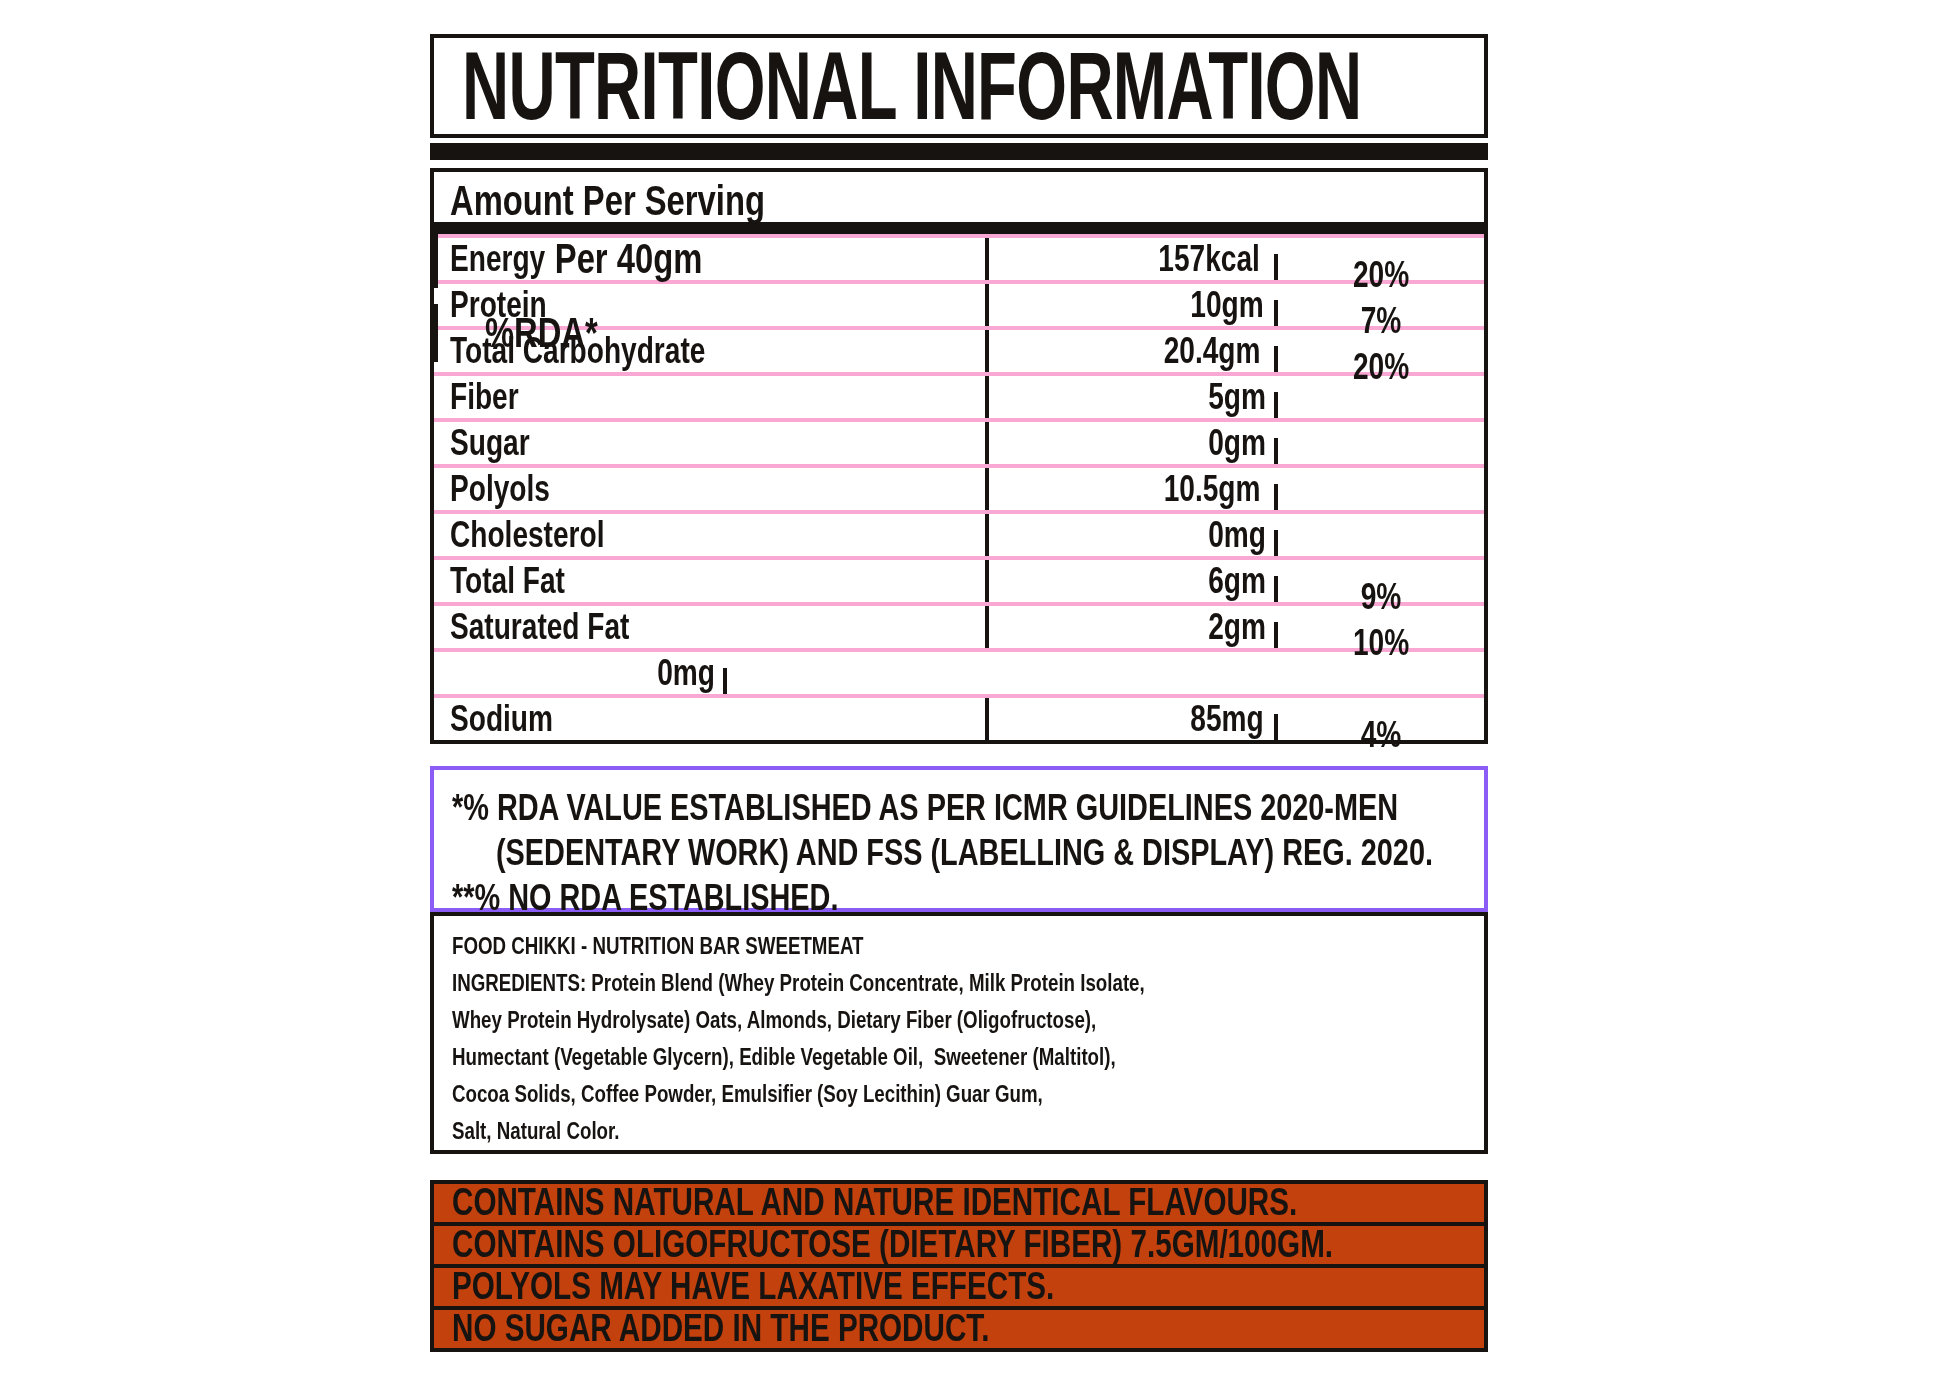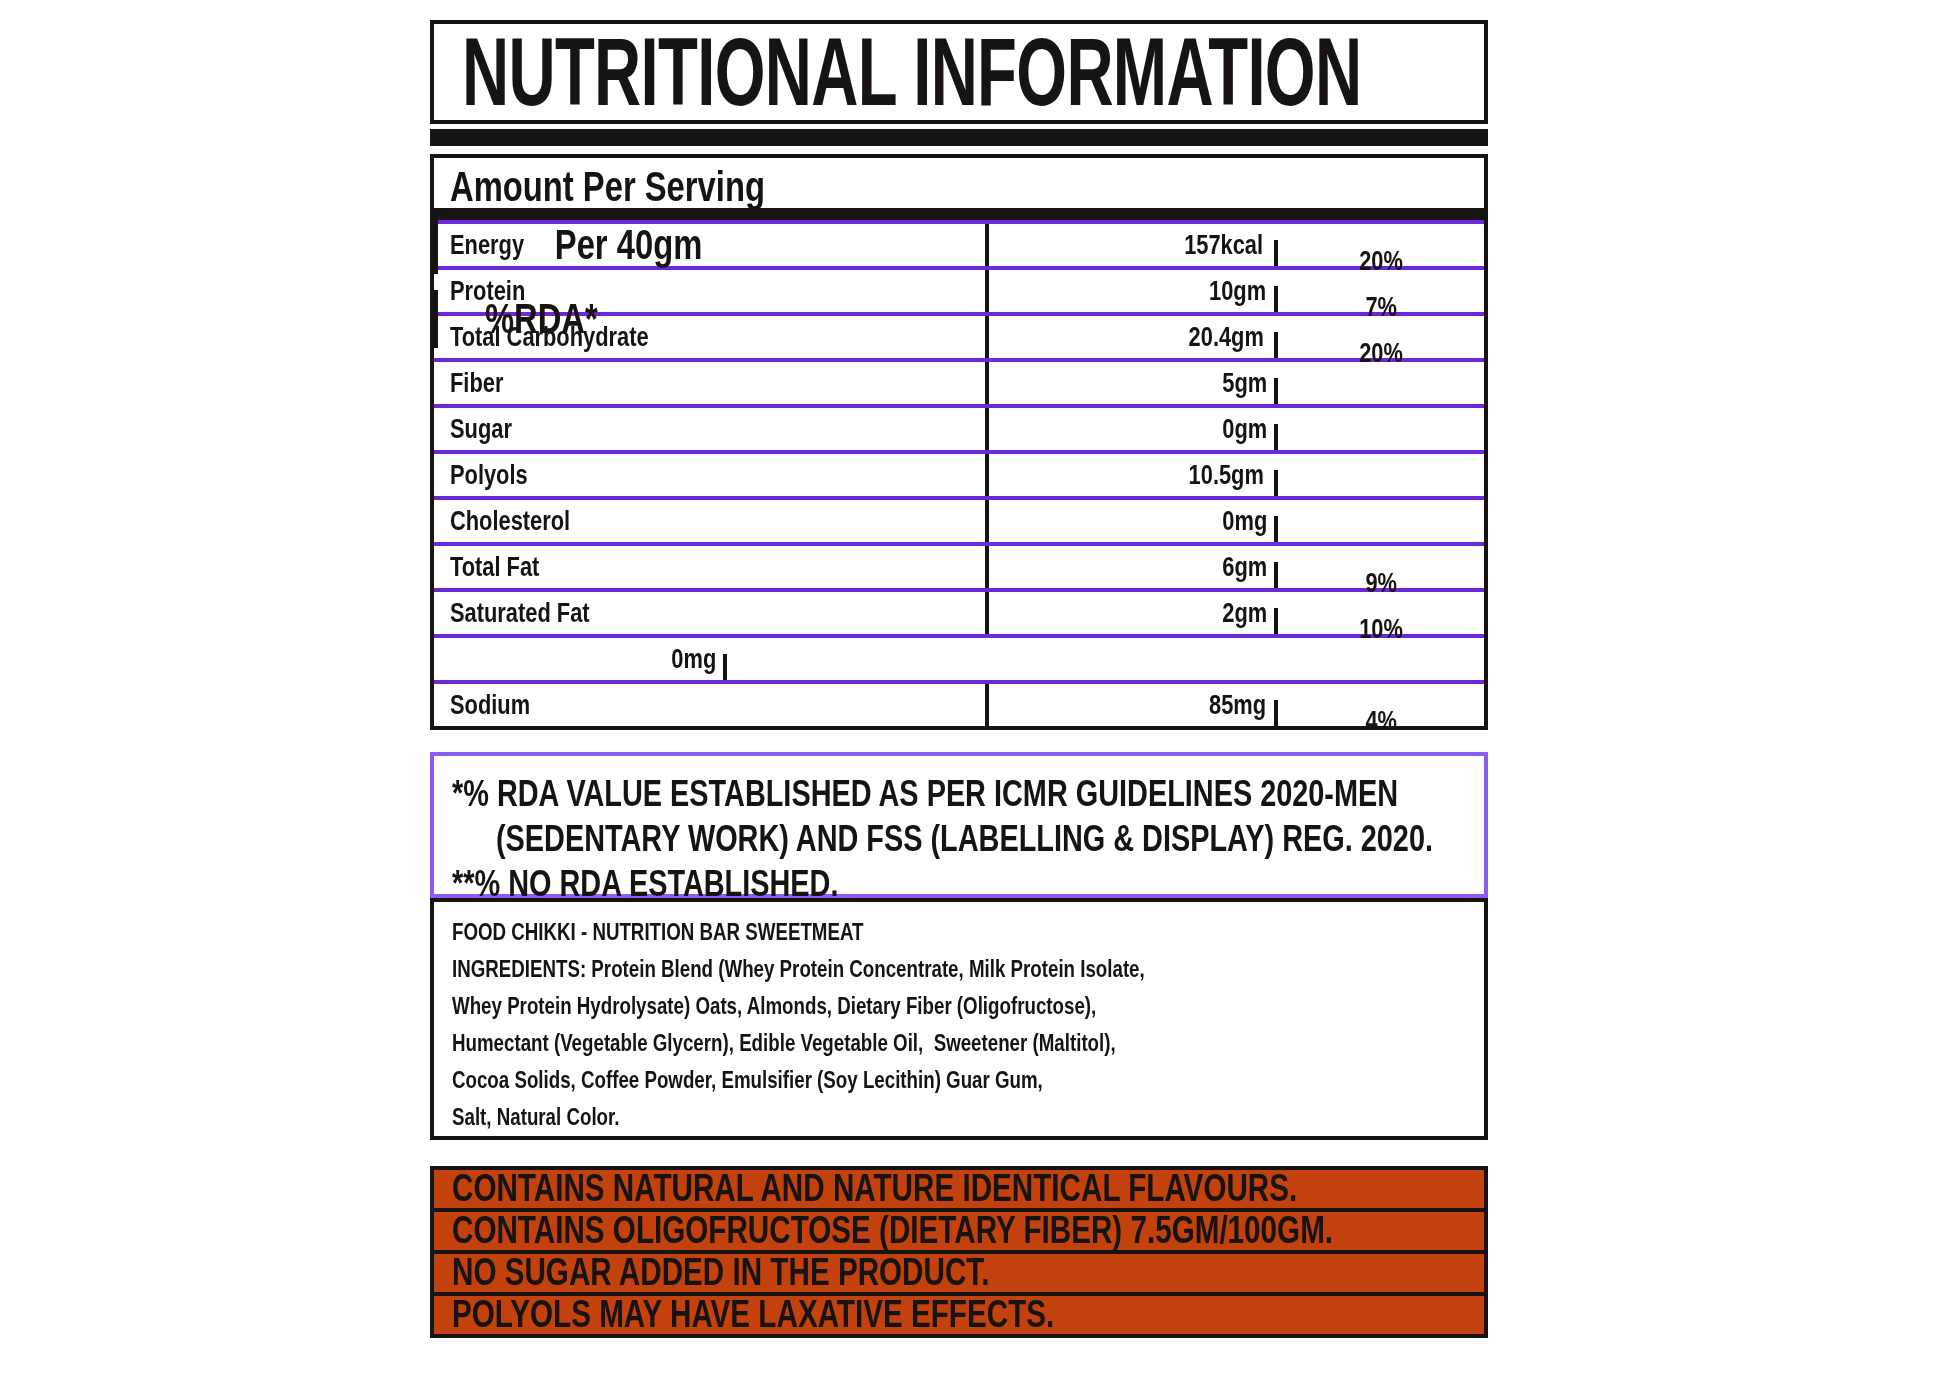--- a/index.html
+++ b/index.html
@@ -9,21 +9,21 @@
     background: #ffffff;
     font-family: "Liberation Sans", "DejaVu Sans", sans-serif;
     font-weight: 700;
     color: #171311;
     overflow: hidden;
   }
   .label-wrap {
     position: relative;
     width: 1058px;
     margin-left: 430px;
-    padding-top: 20px;
+    padding-top: 34px;
   }
   
   .cx {
     display: inline-block;
     transform: scaleX(0.78);
     transform-origin: 0 50%;
     white-space: pre;
   }
   .cxc {
     display: inline-block;
@@ -63,22 +63,22 @@
   .thead {
     height: 62px;
     line-height: 58px;
     font-size: 42px;
     border-bottom: 12px solid #171311;
     flex-direction: column;
   }
   .tdata {
     height: 46px;
     line-height: 41px;
-    font-size: 28px;
-    border-top: 4px solid #6d28d9;
+    font-size: 36px;
+    border-top: 4px solid #f9a8d4;
   }
   .tdata:first-of-type { border-top: none; }
   
   .note-box {
     margin-top: 22px;
     border: 4px solid #8b5cf6;
     height: 146px;
     padding: 15px 18px 0 18px;
     font-size: 37px;
   }
@@ -185,16 +185,16 @@
     <div class="ing-line"><span class="cx">FOOD CHIKKI - NUTRITION BAR SWEETMEAT</span></div>
     <div class="ing-line"><span class="cx">INGREDIENTS: Protein Blend (Whey Protein Concentrate, Milk Protein Isolate,</span></div>
     <div class="ing-line"><span class="cx">Whey Protein Hydrolysate) Oats, Almonds, Dietary Fiber (Oligofructose),</span></div>
     <div class="ing-line"><span class="cx">Humectant (Vegetable Glycern), Edible Vegetable Oil,  Sweetener (Maltitol),</span></div>
     <div class="ing-line"><span class="cx">Cocoa Solids, Coffee Powder, Emulsifier (Soy Lecithin) Guar Gum,</span></div>
     <div class="ing-line"><span class="cx">Salt, Natural Color.</span></div>
   </div>
 
   <div class="stmt-box first"><span class="cx">CONTAINS NATURAL AND NATURE IDENTICAL FLAVOURS.</span></div>
   <div class="stmt-box next"><span class="cx">CONTAINS OLIGOFRUCTOSE (DIETARY FIBER) 7.5GM/100GM.</span></div>
+  <div class="stmt-box next"><span class="cx">POLYOLS MAY HAVE LAXATIVE EFFECTS.</span></div>
   <div class="stmt-box next"><span class="cx">NO SUGAR ADDED IN THE PRODUCT.</span></div>
-  <div class="stmt-box next"><span class="cx">POLYOLS MAY HAVE LAXATIVE EFFECTS.</span></div>
 
 </div>
 
 </body></html>

